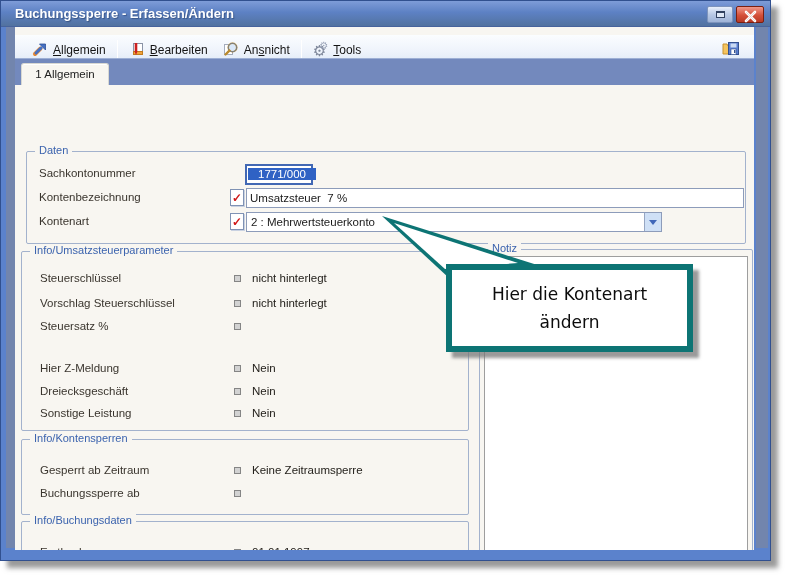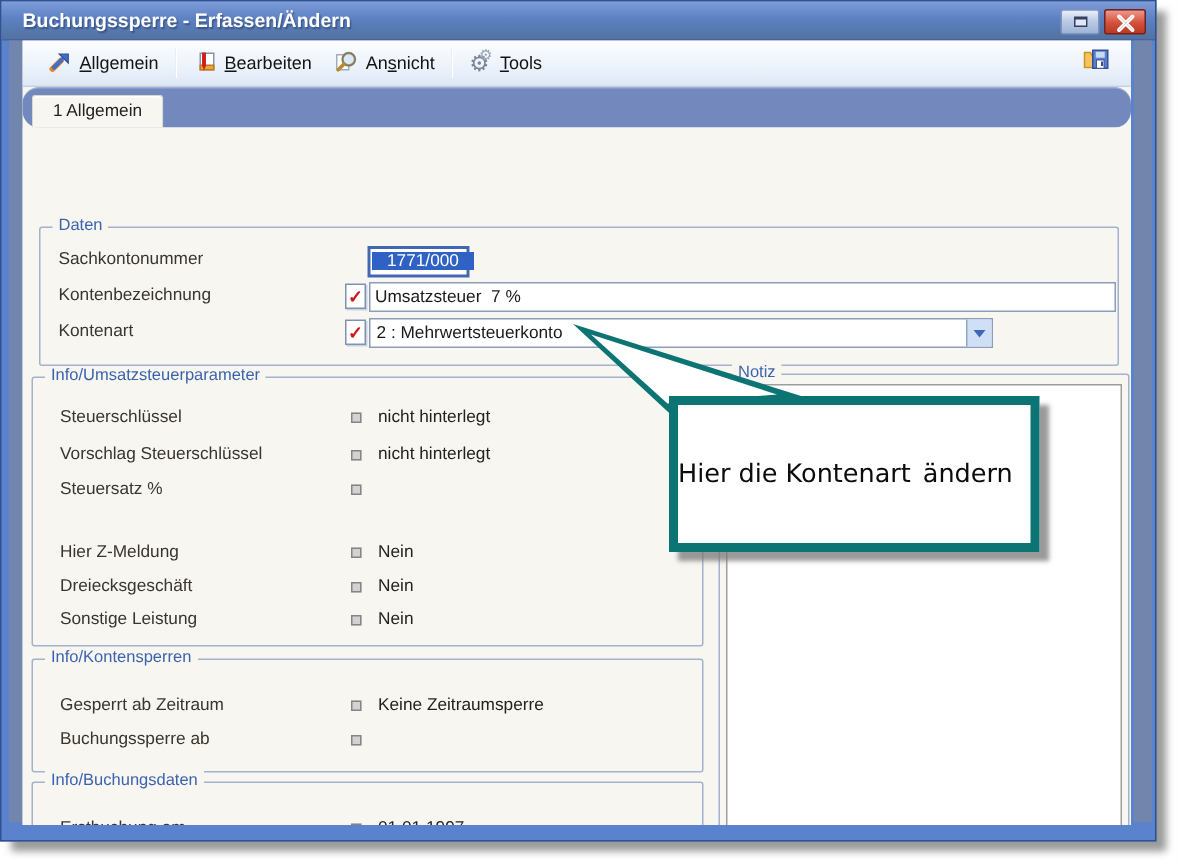--- a/index.html
+++ b/index.html
@@ -24,33 +24,33 @@
                border:1px solid #7e94bc;}
   .restore-glyph{position:absolute;left:8px;top:4px;width:9px;height:7px;
                  border:1px solid #31415f;border-top:2px solid #31415f;background:#dfe8f6;}
   .btn-close{left:735px;width:28px;
              background:linear-gradient(180deg,#f0988a,#d4503a 55%,#b93a26);
              border:1px solid #7c1f10;}
   .close-glyph{position:absolute;left:7px;top:2px;width:13px;height:13px;}
   
   .client{position:absolute;left:14px;top:26px;width:739px;height:523px;background:#f8f6f1;overflow:hidden;}
   
-  .toolbar{position:absolute;left:0;top:0;right:0;height:31px;
+  .toolbar{position:absolute;left:0;top:8px;right:0;height:31px;
            background:linear-gradient(180deg,#fbfdff 0%,#eef3fb 55%,#dde8f6 100%);
            border-bottom:1px solid #c3d0e4;display:flex;align-items:center;padding:0 6px 0 10px;}
   .tb-item{display:flex;align-items:center;gap:5px;padding:3px 7px;font-size:12px;color:#141414;cursor:default;}
   .tb-sep{width:1px;height:20px;background:#b6c4da;border-right:1px solid #ffffff;margin:0 4px;}
   .tb-label{white-space:pre;}
   .tb-label u{text-decoration:underline;}
   .gear-big{font-size:15px;color:#7d8699;line-height:15px;}
   .gear-small{font-size:10px;color:#9aa4b8;margin-left:-7px;margin-top:-8px;line-height:10px;}
   .save-btn{margin-left:auto;margin-right:6px;padding:2px;cursor:default;}
   
   .tabstrip{position:absolute;left:0;top:31px;right:0;height:27px;background:#7389bd;
-            border-top:1px solid #9dafd4;border-radius:11px;}
+            border-top:1px solid #9dafd4;}
   .tab{position:absolute;left:6px;bottom:0;width:88px;height:22px;background:#f8f6f1;
        border:1px solid #d8d8d2;border-bottom:none;border-radius:3px 3px 0 0;
        font-size:11.5px;color:#222;text-align:center;line-height:21px;
        box-shadow:inset 0 1px 0 #ffffff;}
   
   .page{position:absolute;left:0;top:58px;right:0;bottom:0;background:#f8f6f1;}
   .grp{position:absolute;border:1px solid #a3b2cd;border-radius:2px;}
   .grp-label{position:absolute;top:-8px;left:8px;background:#f8f6f1;padding:0 4px;
              font-size:11px;color:#3b63ae;white-space:pre;}
   .flabel{position:absolute;font-size:11.5px;color:#3a352e;white-space:pre;}
@@ -71,24 +71,24 @@
   .combo-btn{position:absolute;right:0;top:0;bottom:0;width:17px;background:#cfe0f6;
              border-left:1px solid #96a6c2;}
   .combo-arrow{position:absolute;left:4px;top:7px;width:0;height:0;
                border-left:4px solid transparent;border-right:4px solid transparent;
                border-top:5px solid #3f66b8;}
   
   .notiz-inner{position:absolute;left:4px;top:6px;right:4px;bottom:4px;background:#ffffff;
                border:1px solid #9e9e9e;}
   
   .arrow-svg{position:absolute;left:0;top:0;pointer-events:none;}
-  .callout{position:absolute;left:431px;top:179px;width:247px;height:104px;background:#ffffff;
+  .callout{position:absolute;left:431px;top:179px;width:247px;height:88px;background:#ffffff;
            border:6px solid #0d7474;box-shadow:6px 6px 3px rgba(120,120,120,0.75);
            font-family:"DejaVu Sans",sans-serif;font-size:17px;color:#0c0c0c;
-           display:flex;align-items:center;justify-content:flex-start;gap:8px;}
+           display:flex;flex-direction:column;align-items:center;justify-content:center;gap:8px;}
   .callout div{white-space:pre;}
 </style>
 </head>
 <body>
 
 <div class="stage">
   <div class="window">
 
     <div class="titlebar">
       <span class="title-text">Buchungssperre - Erfassen/Ändern</span>

